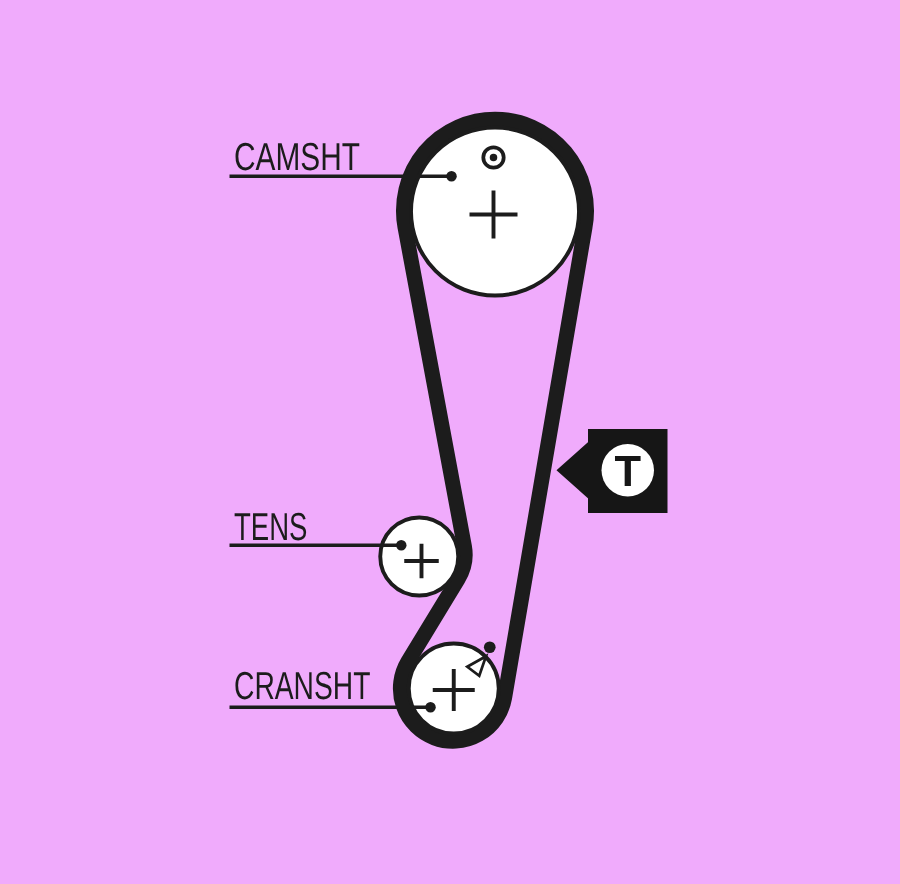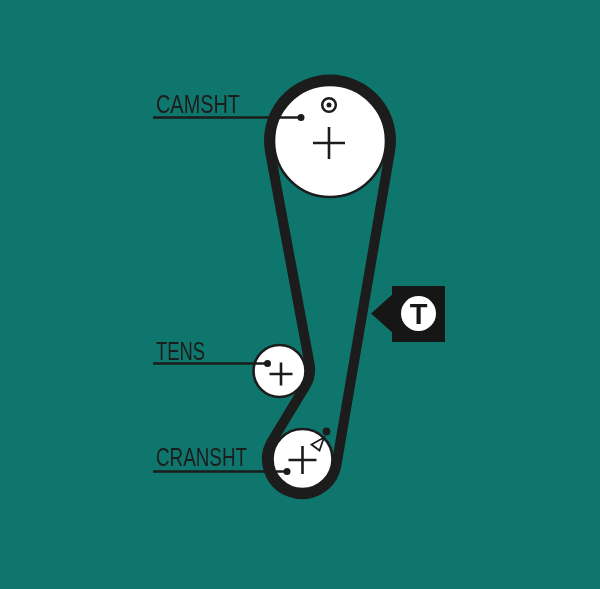--- a/index.html
+++ b/index.html
@@ -1,21 +1,21 @@
 <!DOCTYPE html>
 <html><head>
 <meta charset="utf-8">
 <style>
   html, body { margin: 0; padding: 0; }
   body { background: #ffffff; }
   .stage {
     position: relative;
     width: 600px;
     height: 589px;
-    background: #0f766e;
+    background: #f0abfc;
     overflow: hidden;
     font-family: "Liberation Sans", sans-serif;
   }
   .stage svg { position: absolute; left: 0; top: 0; display: block; }
   text.part-label {
     font-family: "Liberation Sans", sans-serif;
     font-size: 26px;
     fill: #1c1c1c;
     letter-spacing: 0px;
   }

